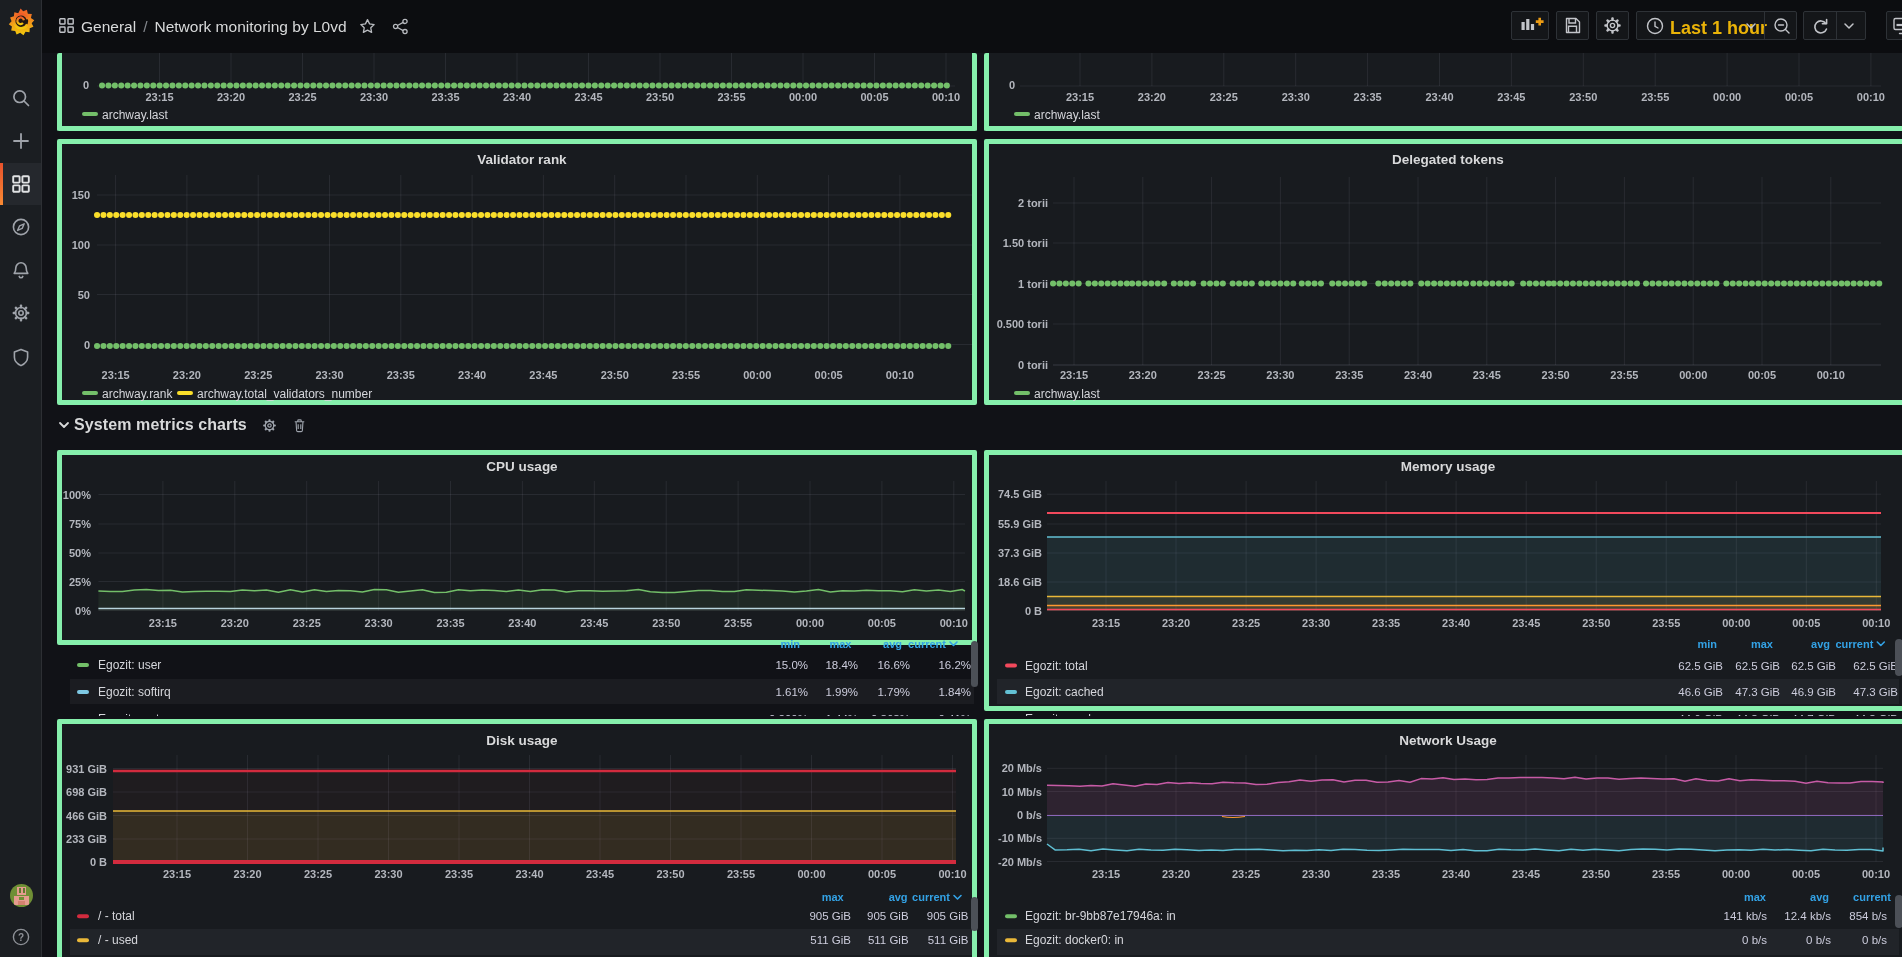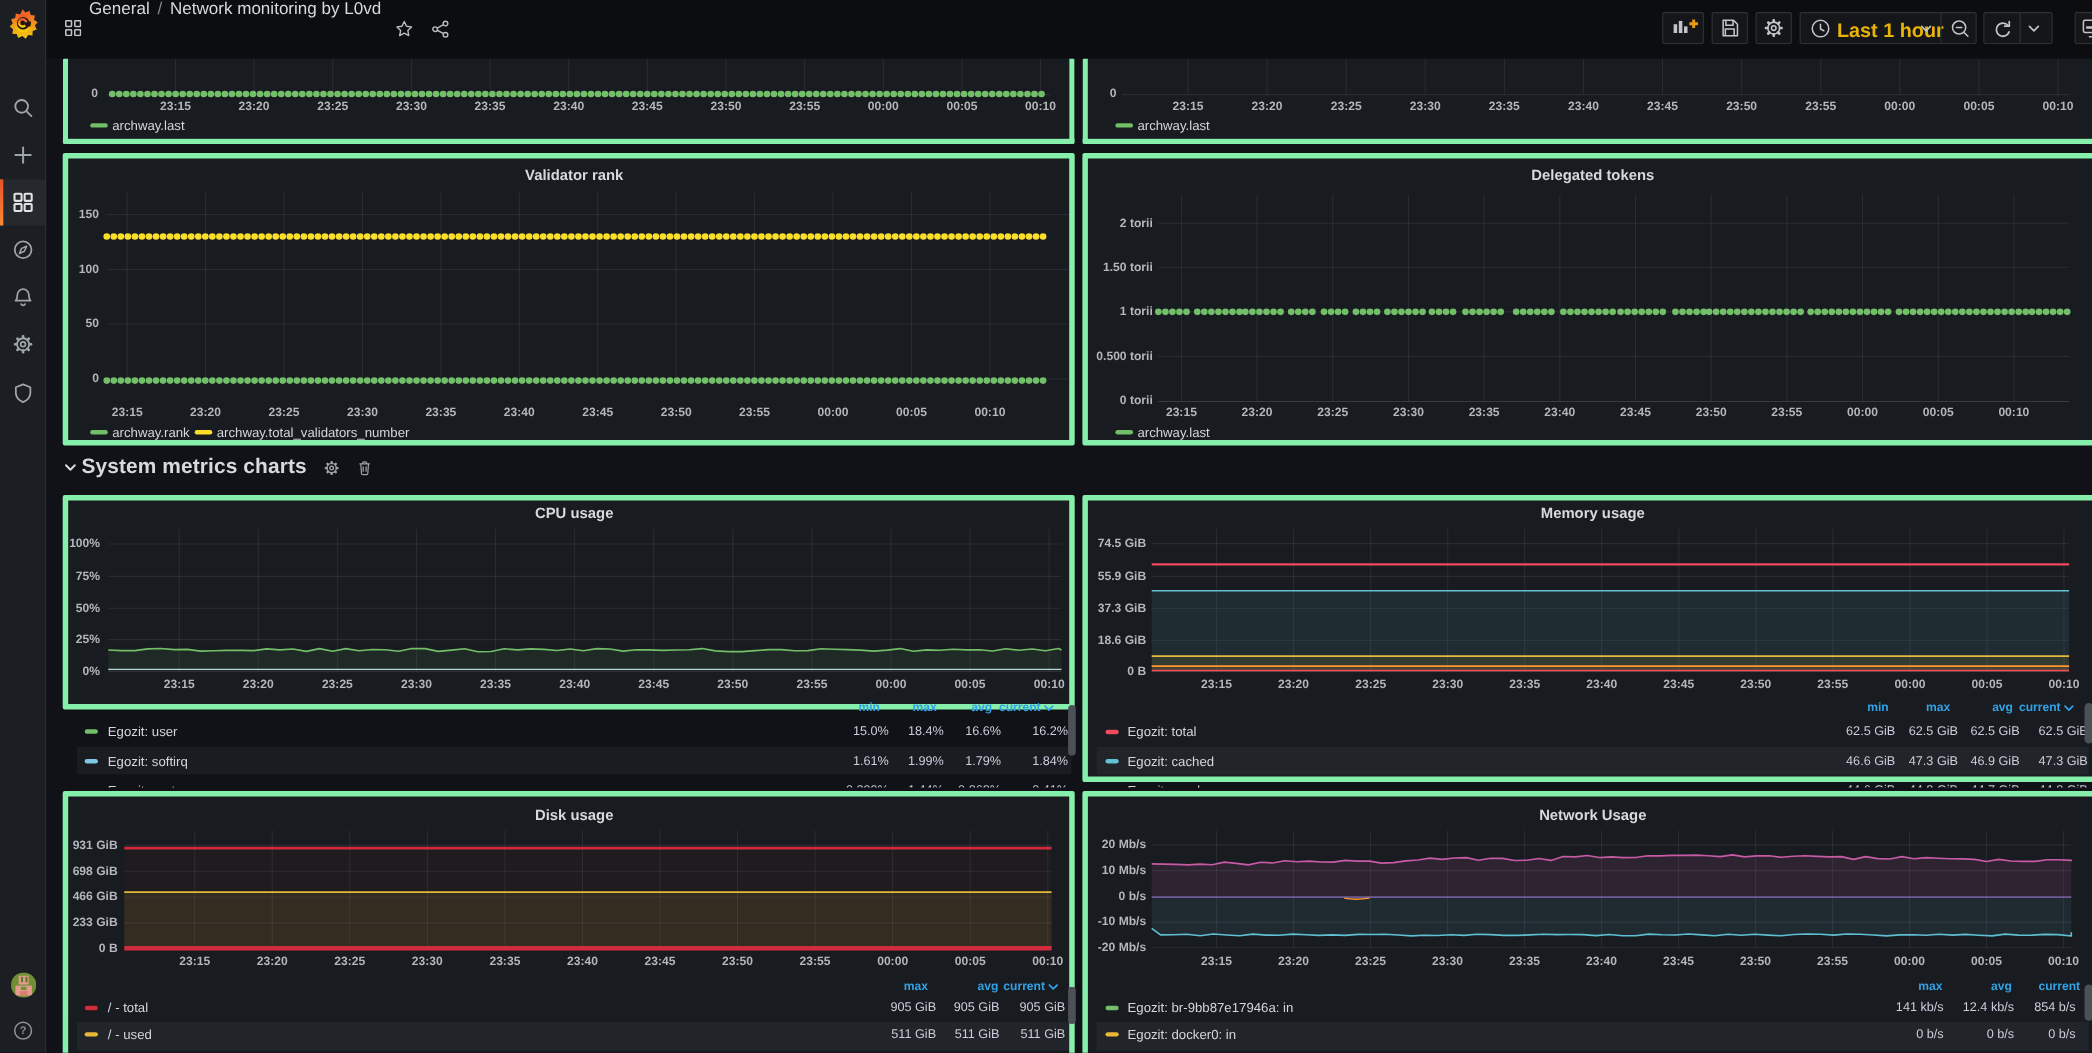--- a/index.html
+++ b/index.html
@@ -8,21 +8,21 @@
 </style></head><body>
 <div id="nav">
     <svg style="position:absolute;left:16.5px;top:18px" width="15" height="15" viewBox="0 0 15 15">
 <g stroke="#c0c2c7" stroke-width="1.4" fill="none">
 <rect x="0.8" y="0.8" width="5.2" height="5.2" rx="0.6"></rect>
 <rect x="9" y="0.8" width="5.2" height="5.2" rx="0.6"></rect>
 <rect x="0.8" y="9" width="5.2" height="5.2" rx="0.6"></rect>
 <rect x="9" y="9" width="5.2" height="5.2" rx="0.6"></rect>
 </g>
     </svg>
-    <div style="position:absolute;left:39px;top:0;height:53px;display:flex;align-items:flex-start;font-size:15.5px;color:#d8d9da">
+    <div style="position:absolute;left:39px;top:0;height:53px;display:flex;align-items:center;font-size:15.5px;color:#d8d9da">
       <span>General</span>
       <span style="margin:0 7px;color:#85888e">/</span>
       <span>Network monitoring by L0vd</span>
     </div>
     <svg style="position:absolute;left:317px;top:18px" width="17" height="17" viewBox="0 0 17 17">
 <path d="M8.5 1.6 l2.05 4.3 4.6 0.62 -3.37 3.26 0.84 4.62 -4.12 -2.25 -4.12 2.25 0.84 -4.62 -3.37 -3.26 4.6 -0.62 Z" stroke="#b8babf" stroke-width="1.3" fill="none" stroke-linejoin="round"></path>
     </svg>
     <svg style="position:absolute;left:350px;top:18px" width="17" height="17" viewBox="0 0 17 17">
 <g stroke="#b8babf" stroke-width="1.3" fill="none">
 <circle cx="13" cy="3.4" r="2.1"></circle>
@@ -321,21 +321,21 @@
       <text x="704.2" y="231.0" font-size="11" fill="#b3b6bd" text-anchor="middle" dominant-baseline="central" font-weight="600">00:00</text>
       <text x="773.0" y="231.0" font-size="11" fill="#b3b6bd" text-anchor="middle" dominant-baseline="central" font-weight="600">00:05</text>
       <text x="841.8" y="231.0" font-size="11" fill="#b3b6bd" text-anchor="middle" dominant-baseline="central" font-weight="600">00:10</text>
       <rect x="25.0" y="247.0" width="16" height="4" rx="2" fill="#73bf69"></rect>
       <text x="45.0" y="249.5" font-size="12" fill="#d5d6db" text-anchor="start" dominant-baseline="central">archway.last</text>
     </svg></div>
 <div style="position:absolute;left:57px;top:412px;height:26px;z-index:2;display:flex;align-items:center;color:#d8d9da">
 <svg width="14" height="26" viewBox="0 0 14 26">
       <path d="M3 11 l4 4 l4 -4" stroke="#d8d9da" stroke-width="1.8" fill="none" stroke-linecap="round" stroke-linejoin="round"></path>
     </svg>
-<span style="font-size:19px;font-weight:bold;margin-left:3px;letter-spacing:0.1px">System metrics charts</span>
+<span style="font-size:16px;font-weight:bold;margin-left:3px;letter-spacing:0.1px">System metrics charts</span>
 <div style="width:15px"></div>
 <svg width="15" height="15" viewBox="0 0 17 17">
       <rect x="7.3" y="1.2999999999999998" width="2.4" height="3.2" rx="0.9" fill="#9da2ab" transform="rotate(0 8.5 8.5)"></rect>
       <rect x="7.3" y="1.2999999999999998" width="2.4" height="3.2" rx="0.9" fill="#9da2ab" transform="rotate(45 8.5 8.5)"></rect>
       <rect x="7.3" y="1.2999999999999998" width="2.4" height="3.2" rx="0.9" fill="#9da2ab" transform="rotate(90 8.5 8.5)"></rect>
       <rect x="7.3" y="1.2999999999999998" width="2.4" height="3.2" rx="0.9" fill="#9da2ab" transform="rotate(135 8.5 8.5)"></rect>
       <rect x="7.3" y="1.2999999999999998" width="2.4" height="3.2" rx="0.9" fill="#9da2ab" transform="rotate(180 8.5 8.5)"></rect>
       <rect x="7.3" y="1.2999999999999998" width="2.4" height="3.2" rx="0.9" fill="#9da2ab" transform="rotate(225 8.5 8.5)"></rect>
       <rect x="7.3" y="1.2999999999999998" width="2.4" height="3.2" rx="0.9" fill="#9da2ab" transform="rotate(270 8.5 8.5)"></rect>
       <rect x="7.3" y="1.2999999999999998" width="2.4" height="3.2" rx="0.9" fill="#9da2ab" transform="rotate(315 8.5 8.5)"></rect>

